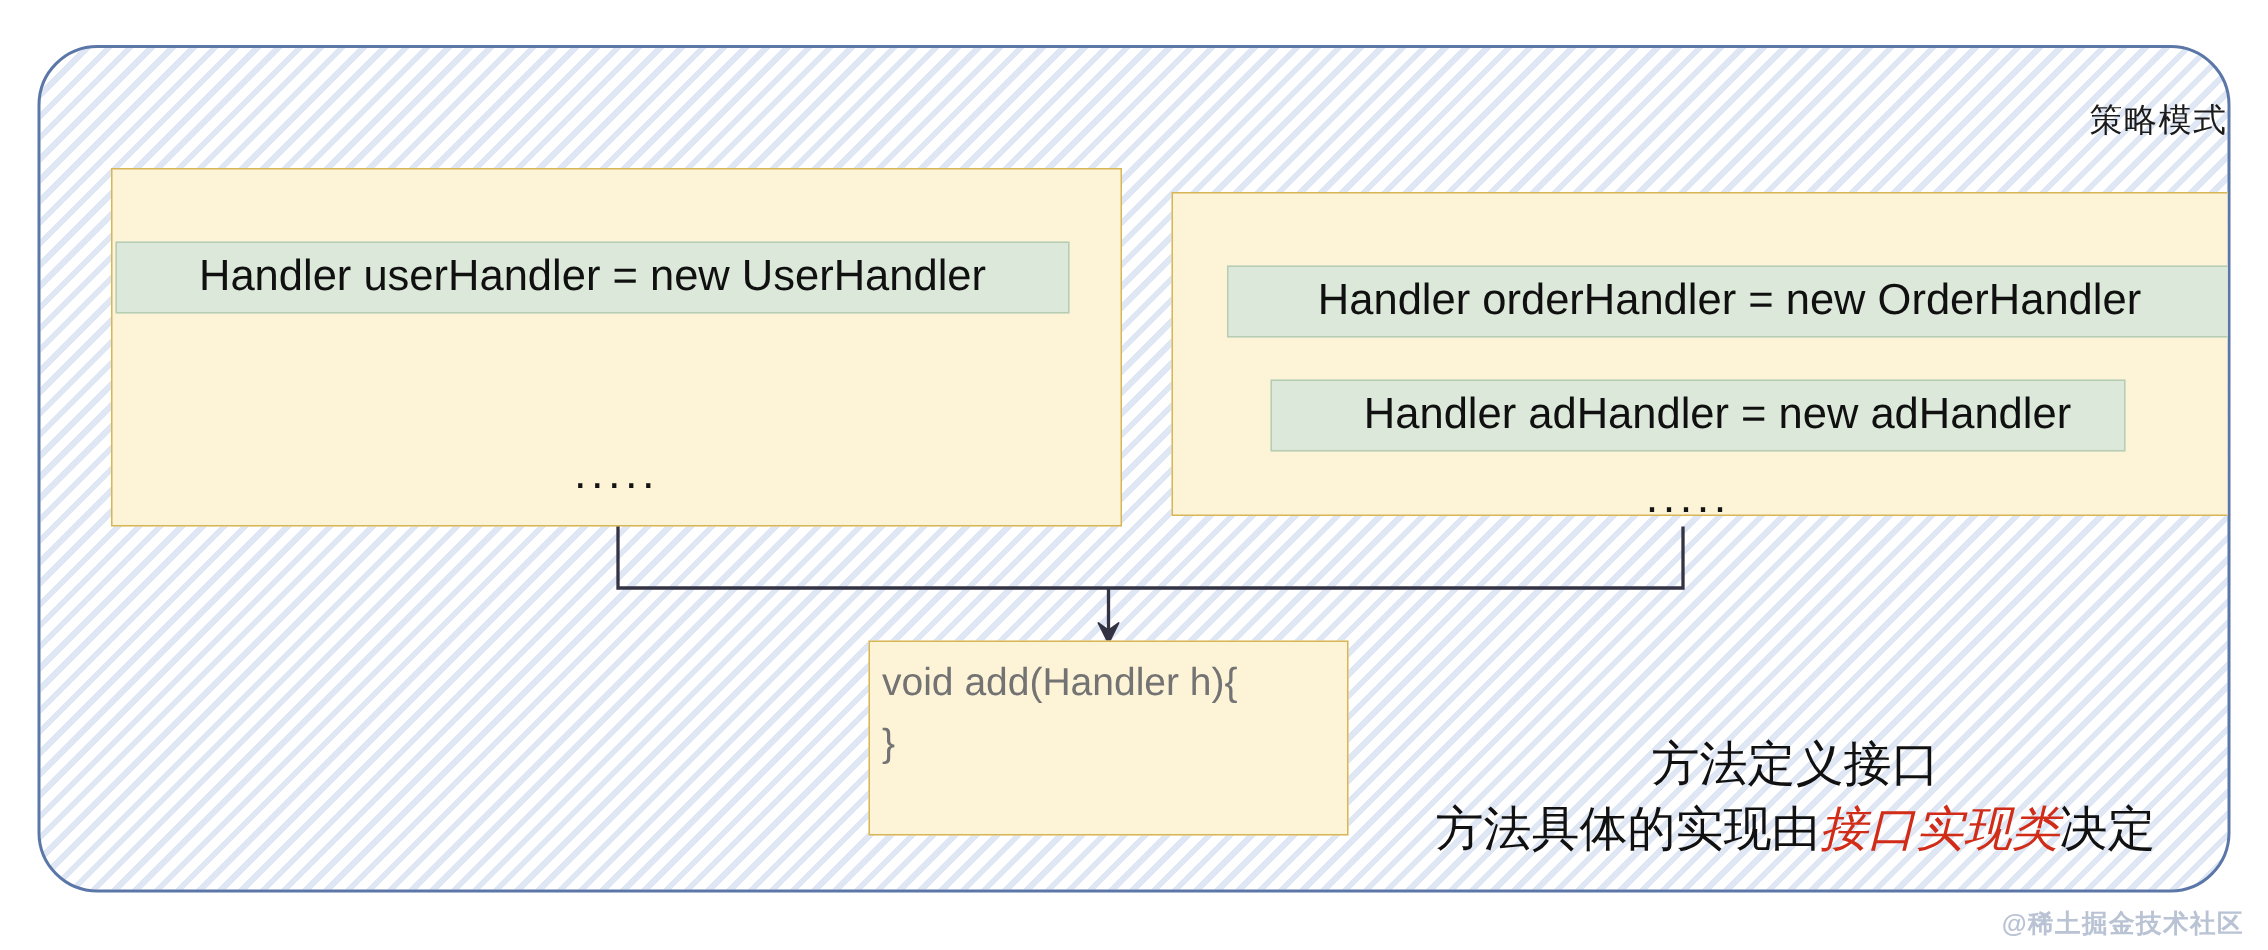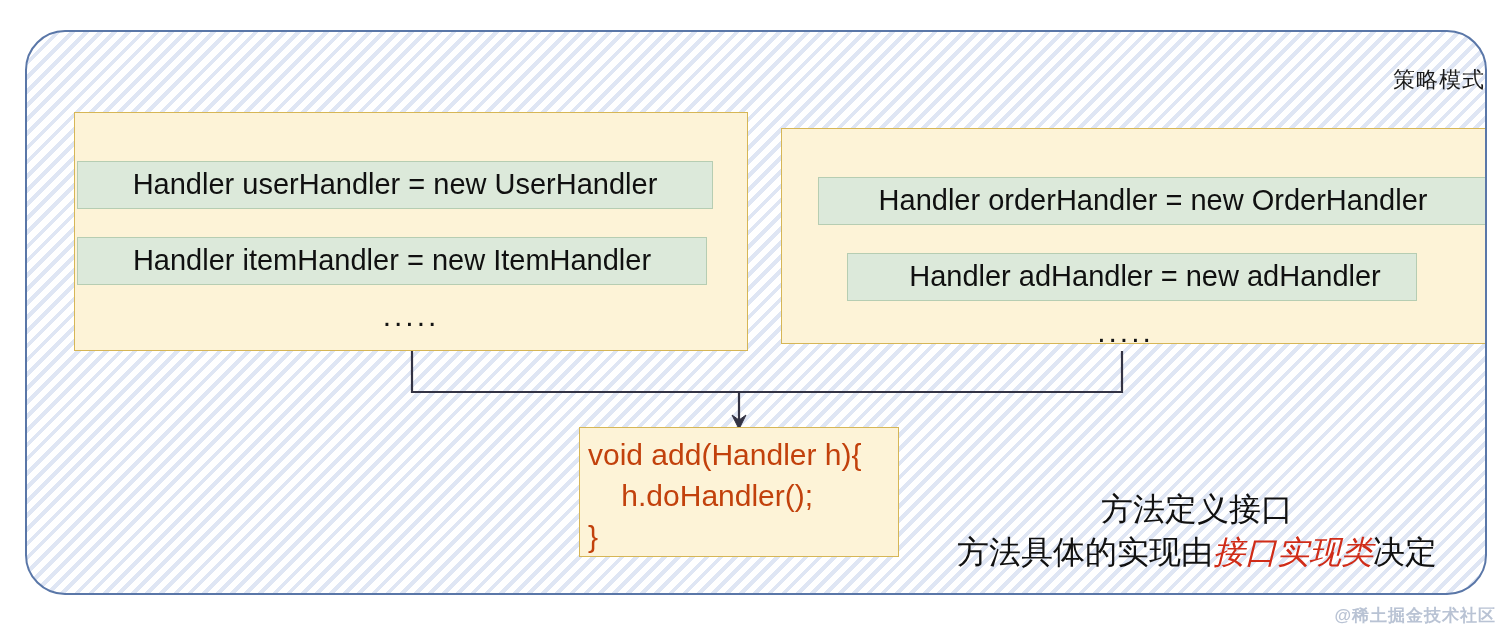--- a/index.html
+++ b/index.html
@@ -122,23 +122,23 @@
     left: 552px;
     top: 395px;
     width: 320px;
     height: 130px;
     box-sizing: border-box;
     background: #fdf3d7;
     border: 1.5px solid #d6b656;
     padding: 6px 0 0 8px;
   }
   .code-line {
-    font-size: 30px;
+    font-size: 26px;
     line-height: 41px;
-    color: #c2410c;
+    color: #737373;
     white-space: pre;
   }
 
   
   #annotation {
     position: absolute;
     left: 890px;
     top: 418px;
     width: 560px;
     text-align: center;
@@ -162,21 +162,20 @@
 </style>
 </head>
 <body>
 
 <div id="diagram-canvas">
 
   <div id="diagram-title">策略模式</div>
 
   <div class="group-panel" id="group-panel-left">
     <div class="statement-box" id="statement-user">Handler userHandler = new UserHandler</div>
-    <div class="statement-box" id="statement-item">Handler itemHandler = new ItemHandler</div>
     <div class="ellipsis-row">.....</div>
   </div>
 
   <div class="group-panel" id="group-panel-right">
     <div class="statement-box" id="statement-order">Handler orderHandler = new OrderHandler</div>
     <div class="statement-box" id="statement-ad">Handler adHandler = new adHandler</div>
     <div class="ellipsis-row">.....</div>
   </div>
 
   <svg id="connector-layer" viewBox="0 0 1462 565" xmlns="http://www.w3.org/2000/svg">
@@ -184,21 +183,20 @@
 
       <path d="M 385 319 L 385 360 L 1095 360 L 1095 319"></path>
 
       <path d="M 712 360 L 712 390"></path>
     </g>
     <path d="M 712 397 L 705 383 L 712 388 L 719 383 Z" fill="#333344" stroke="#333344" stroke-width="1"></path>
   </svg>
 
   <div id="code-box">
     <div class="code-line">void add(Handler h){</div>
-    <div class="code-line">    h.doHandler();</div>
     <div class="code-line">}</div>
   </div>
 
   <div id="annotation">
     <div>方法定义接口</div>
     <div><span>方法具体的实现由</span><span class="annotation-highlight">接口实现类</span><span>决定</span></div>
   </div>
 
 </div>
 

